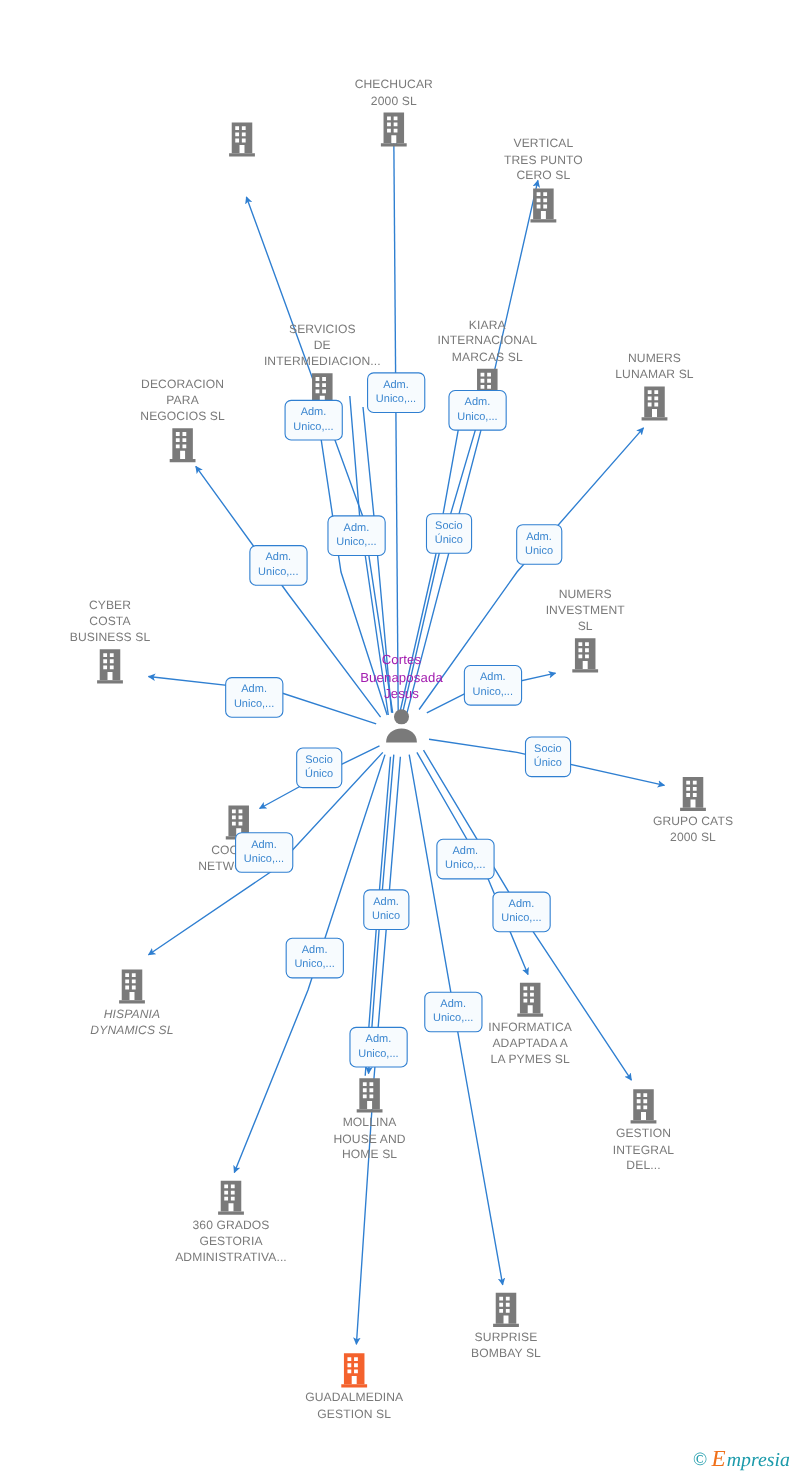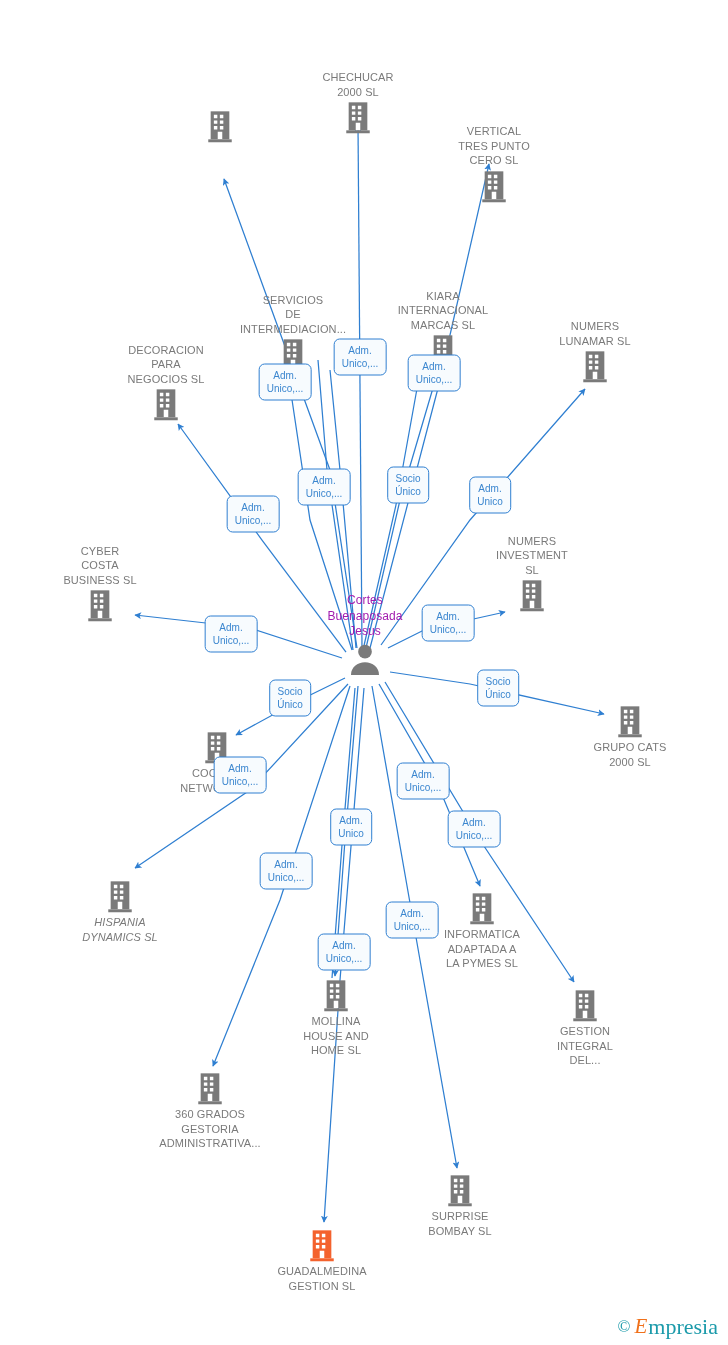--- a/index.html
+++ b/index.html
@@ -80,21 +80,22 @@
     line-height: 17px;
   }
   #watermark .wm-e {
     color: #f0701a;
     font-size: 21px;
     font-style: italic;
     line-height: 21px;
   }
   #watermark .wm-rest {
     color: #1b9aaa;
-    font-size: 22px;
+    font-size: 18px;
+    font-style: italic;
     line-height: 18px;
     margin-left: -3px;
   }
 </style>
 </head>
 <body>
 
 <div id="canvas">
 
   <svg id="edge-layer" viewBox="0 0 728 1345" width="728" height="1345" xmlns="http://www.w3.org/2000/svg">

